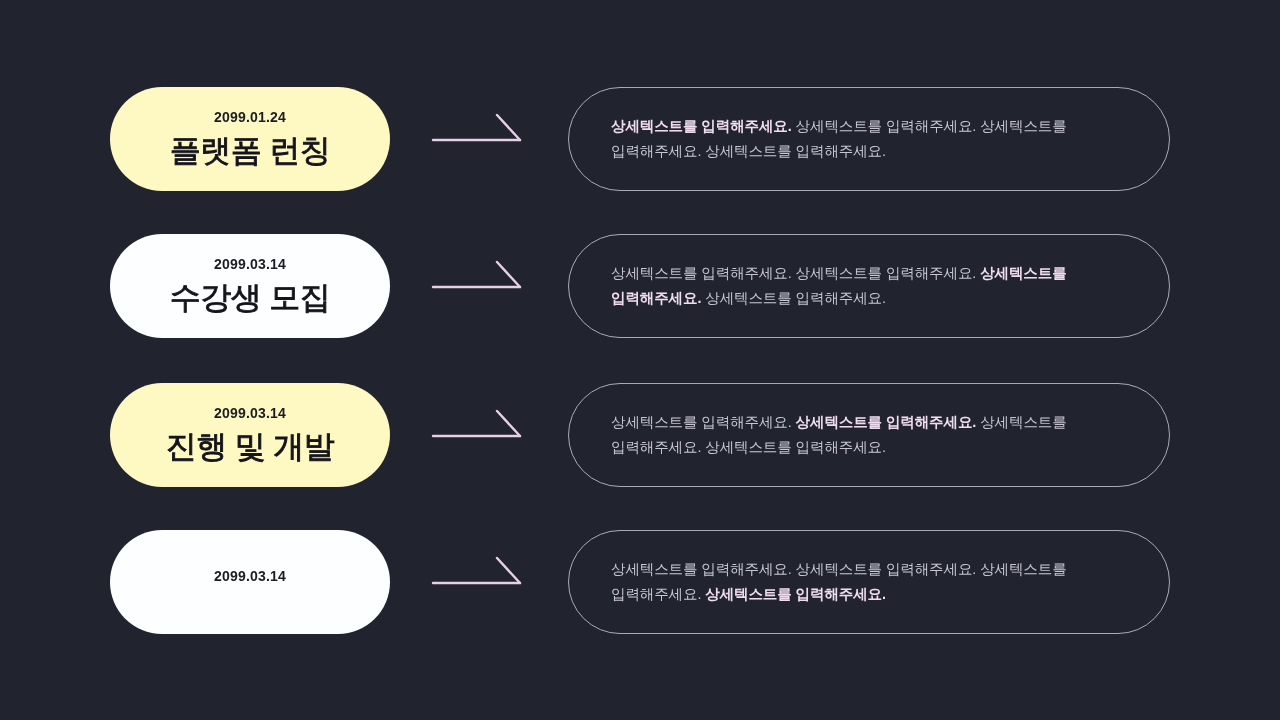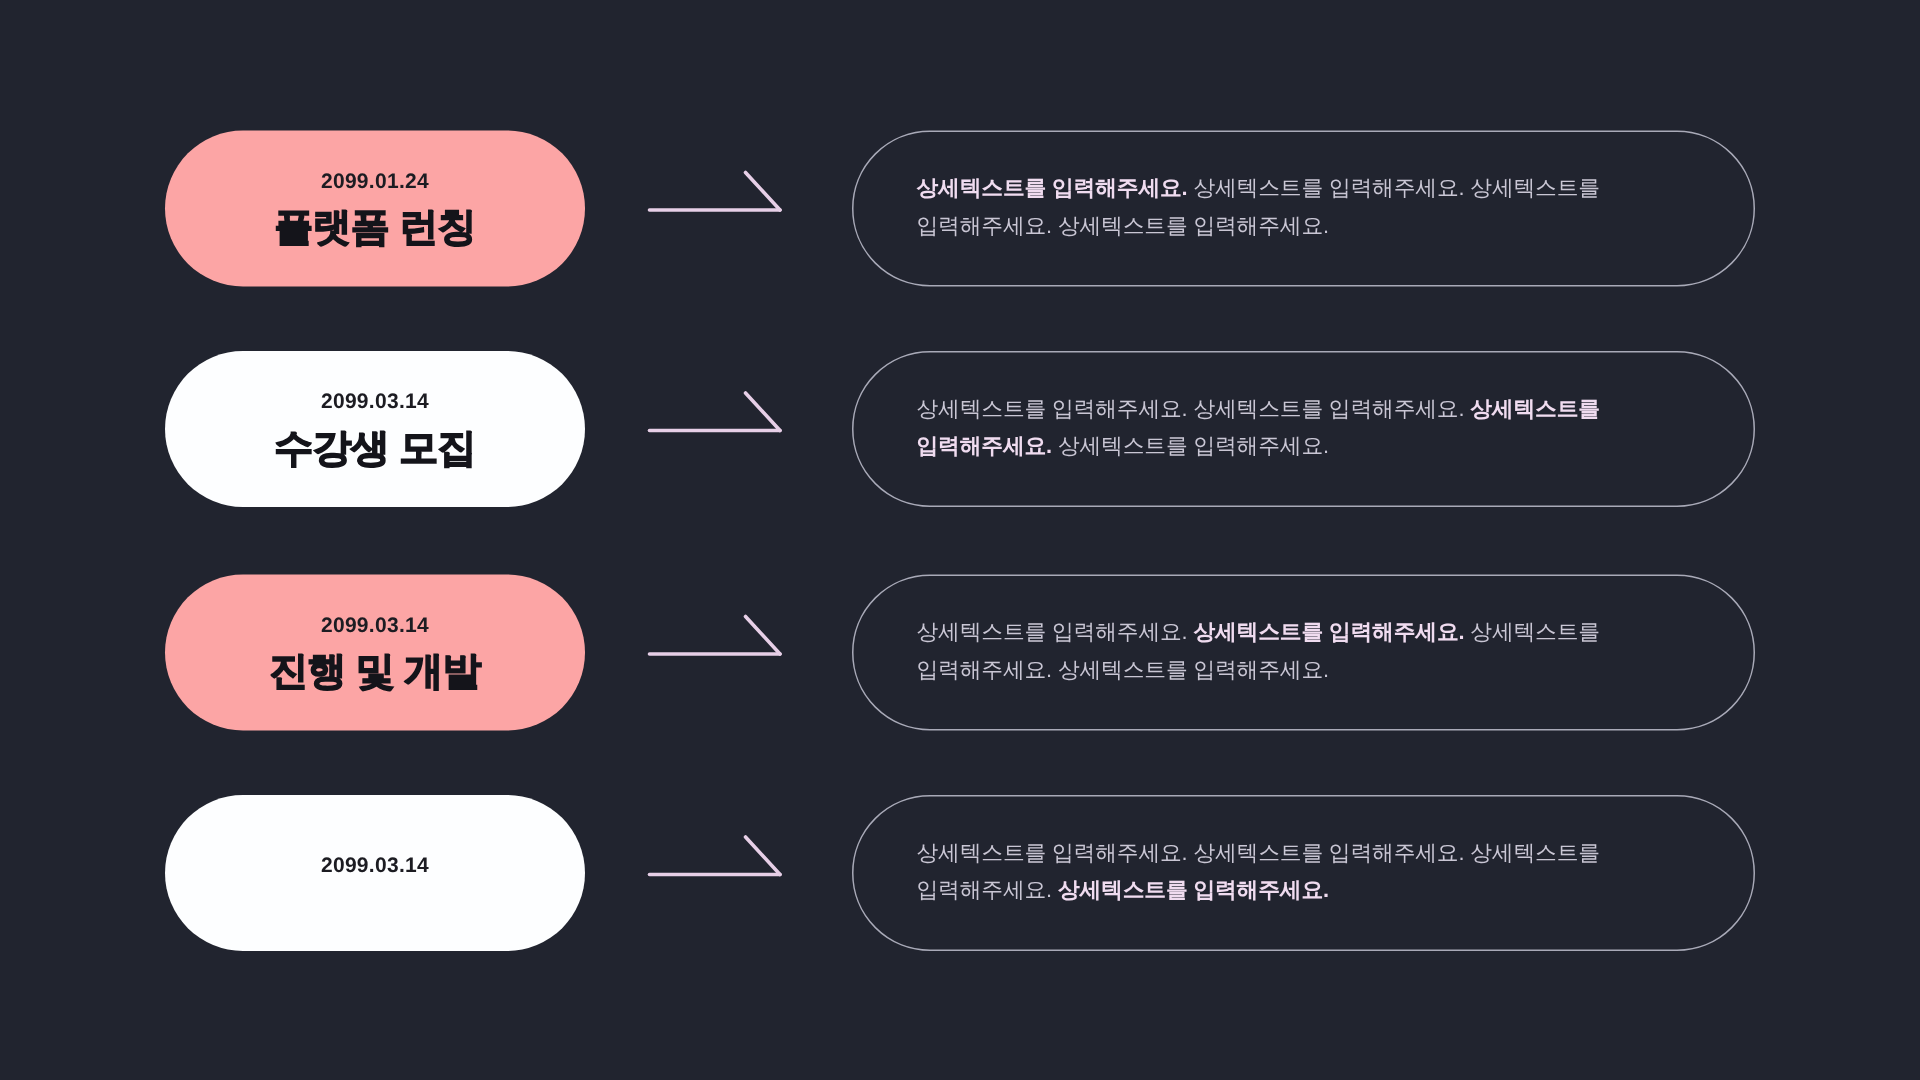--- a/index.html
+++ b/index.html
@@ -40,34 +40,34 @@
     width: 280px;
     height: 104px;
     border-radius: 52px;
     display: flex;
     flex-direction: column;
     align-items: center;
     justify-content: center;
     box-sizing: border-box;
     padding-bottom: 2px;
   }
-  .pill.accent { background: #fca5a5; }
+  .pill.accent { background: #fef9c3; }
   .pill.plain  { background: #fdfeff; }
 
   .pill-date {
     font-size: 14px;
     font-weight: 700;
     letter-spacing: 0.2px;
     color: #1c1c22;
     line-height: 1;
     margin-bottom: 11px;
   }
   .pill-title {
-    font-size: 26px;
-    font-weight: 700;
+    font-size: 31px;
+    font-weight: 400;
     letter-spacing: -0.5px;
     color: #14141a;
     line-height: 1;
     white-space: nowrap;
     -webkit-text-stroke: 0.9px #14141a;
   }
 
   
   .arrow {
     position: absolute;

